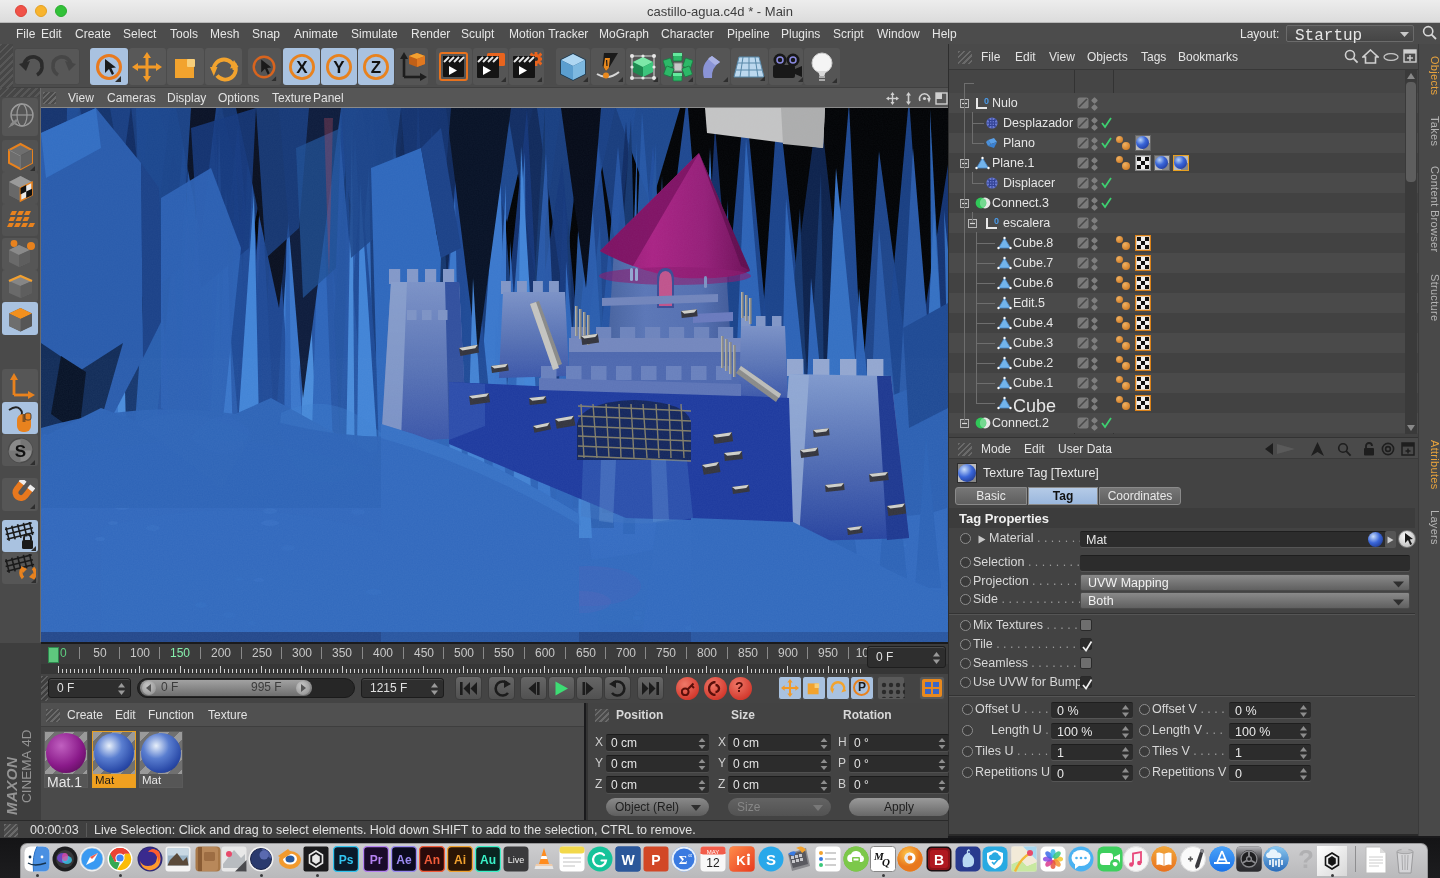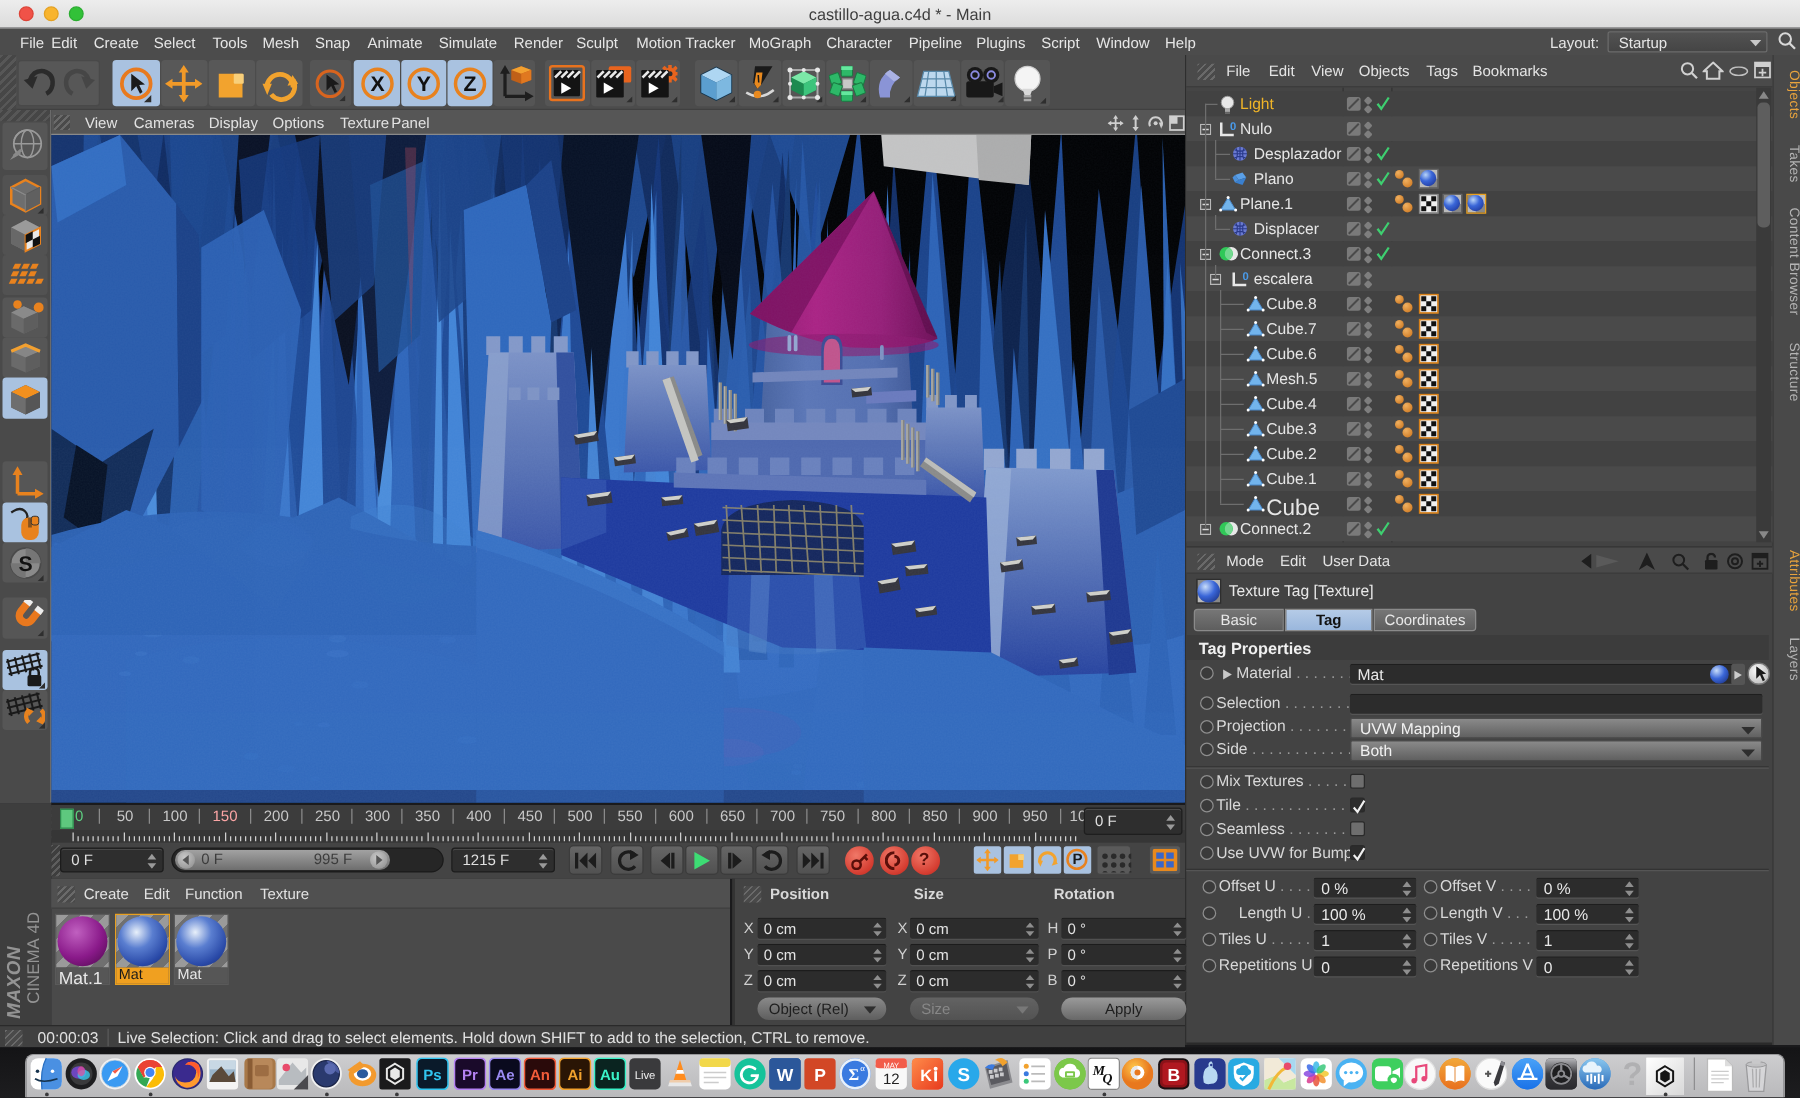--- a/index.html
+++ b/index.html
@@ -64,21 +64,21 @@
     <span class="mi" style="left:509px">Motion Tracker</span>
     <span class="mi" style="left:599px">MoGraph</span>
     <span class="mi" style="left:661px">Character</span>
     <span class="mi" style="left:727px">Pipeline</span>
     <span class="mi" style="left:781px">Plugins</span>
     <span class="mi" style="left:833px">Script</span>
     <span class="mi" style="left:877px">Window</span>
     <span class="mi" style="left:932px">Help</span>
     <span class="mi" style="left:1240px">Layout:</span>
     <div style="position:absolute;left:1286px;top:2px;width:128px;height:17px;background:linear-gradient(#525252,#454545);border:1px solid #6b6b6b;border-radius:2px;">
-      <span style="position:absolute;left:8px;top:1px;font-size:12px;">Startup</span>
+      <span style="position:absolute;left:8px;top:1px;font-size:16px;font-family:Liberation Mono, monospace;">Startup</span>
       <svg style="position:absolute;right:4px;top:5px;" width="9" height="7">
           <path d="M0 1 L9 1 L4.5 6 Z" fill="#c9c9c9"></path>
         </svg>
     </div>
     <svg style="position:absolute;left:1422px;top:2px;" width="15" height="16" viewBox="0 0 15 16">
         <circle cx="6.2" cy="6.2" r="4.6" fill="none" stroke="#d8d8d8" stroke-width="1.6"></circle>
         <line x1="9.6" y1="9.6" x2="14" y2="14" stroke="#d8d8d8" stroke-width="1.8"></line>
       </svg>
   </div>
   <div id="toolbar">
@@ -980,38 +980,20 @@
         <svg style="position:absolute;left:454px;top:5px" width="14" height="14" viewBox="0 0 14 14">
           <rect x="1" y="1" width="12" height="12" fill="none" stroke="#d0d0d0" stroke-width="1.4"></rect>
           <rect x="1" y="1" width="12" height="3.6" fill="#d0d0d0"></rect>
           <line x1="7" y1="6" x2="7" y2="12" stroke="#d0d0d0" stroke-width="1.4"></line>
           <line x1="4" y1="9" x2="10" y2="9" stroke="#d0d0d0" stroke-width="1.4"></line>
         </svg>
       </div>
       <div style="position:absolute;left:0;top:26px;width:470px;height:364px;background:#454545;overflow:hidden;">
         <div style="position:absolute;left:125px;top:0;width:1px;height:364px;background:#333;"></div>
         <div style="position:absolute;left:164px;top:0;width:1px;height:364px;background:#333;"></div>
-        <div style="position:absolute;left:0;top:3px;width:470px;height:20px;background:#424242;">
-          <svg style="position:absolute;left:26px;top:3px" width="14" height="15" viewBox="0 0 14 15">
-            <circle cx="7" cy="6" r="5" fill="#e8e8e8"></circle>
-            <circle cx="7" cy="6" r="5" fill="none" stroke="#999" stroke-width="0.8"></circle>
-            <rect x="5" y="10.5" width="4" height="3" fill="#aaa"></rect>
-            <rect x="5" y="14" width="4" height="1" fill="#888"></rect>
-          </svg>
-          <span style="position:absolute;left:43px;top:3px;font-size:12.5px;color:#f0b428;font-weight:normal;">Light</span>
-          <svg style="position:absolute;left:128px;top:4px" width="12" height="12" viewBox="0 0 12 12">
-            <rect x="0.5" y="0.5" width="11" height="11" rx="2" fill="#7a7a7a"></rect>
-            <line x1="10" y1="2" x2="2" y2="10" stroke="#4a4a4a" stroke-width="1.6"></line>
-          </svg>
-          <div style="position:absolute;left:143px;top:5px;width:5px;height:5px;background:#7e7e7e;border-radius:1px;transform:rotate(45deg);"></div>
-          <div style="position:absolute;left:143px;top:12px;width:5px;height:5px;background:#7e7e7e;border-radius:1px;transform:rotate(45deg);"></div>
-          <svg style="position:absolute;left:151px;top:4px" width="13" height="12" viewBox="0 0 13 12">
-            <path d="M2 6 L5 10 L11 1" fill="none" stroke="#3ecf70" stroke-width="1.8"></path>
-          </svg>
-        </div>
         <div style="position:absolute;left:0;top:23px;width:470px;height:20px;background:#4a4a4a;">
           <svg style="position:absolute;left:11px;top:6px" width="9" height="9" viewBox="0 0 9 9">
             <rect x="0.5" y="0.5" width="8" height="8" fill="#4e4e4e" stroke="#b8b8b8" stroke-width="1"></rect>
             <line x1="2" y1="4.5" x2="7" y2="4.5" stroke="#d8d8d8" stroke-width="1.2"></line>
           </svg>
           <svg style="position:absolute;left:26px;top:3px" width="15" height="14" viewBox="0 0 15 14">
             <path d="M2 2 L2 12 L12 12" fill="none" stroke="#e8e8e8" stroke-width="2"></path>
             <text x="9" y="8" font-size="9" font-weight="bold" fill="#4a9ae8" font-family="Liberation Sans">0</text>
           </svg>
           <span style="position:absolute;left:43px;top:3px;font-size:12.5px;color:#e6e6e6;font-weight:normal;">Nulo</span>
@@ -1229,21 +1211,21 @@
             </g>
           </svg>
         </div>
         <div style="position:absolute;left:0;top:223px;width:470px;height:20px;background:#4a4a4a;">
           <svg style="position:absolute;left:48px;top:3px" width="15" height="14" viewBox="0 0 15 14">
             <path d="M7.5 2 L13.5 12 L1.5 12 Z" fill="#72b4ec" stroke="#4a88c8" stroke-width="0.8"></path>
             <circle cx="7.5" cy="2" r="1.2" fill="#fff"></circle>
             <circle cx="13.5" cy="12" r="1.2" fill="#fff"></circle>
             <circle cx="1.5" cy="12" r="1.2" fill="#fff"></circle>
           </svg>
-          <span style="position:absolute;left:64px;top:3px;font-size:12.5px;color:#e6e6e6;font-weight:normal;">Mesh.5</span>
+          <span style="position:absolute;left:64px;top:3px;font-size:12.5px;color:#e6e6e6;font-weight:normal;">Edit.5</span>
           <svg style="position:absolute;left:128px;top:4px" width="12" height="12" viewBox="0 0 12 12">
             <rect x="0.5" y="0.5" width="11" height="11" rx="2" fill="#7a7a7a"></rect>
             <line x1="10" y1="2" x2="2" y2="10" stroke="#4a4a4a" stroke-width="1.6"></line>
           </svg>
           <div style="position:absolute;left:143px;top:5px;width:5px;height:5px;background:#7e7e7e;border-radius:1px;transform:rotate(45deg);"></div>
           <div style="position:absolute;left:143px;top:12px;width:5px;height:5px;background:#7e7e7e;border-radius:1px;transform:rotate(45deg);"></div>
           <div style="position:absolute;left:167px;top:3px;width:7px;height:7px;border-radius:50%;background:radial-gradient(circle at 35% 30%,#f0b060,#c87018);"></div>
           <div style="position:absolute;left:173px;top:9px;width:8px;height:8px;border-radius:50%;background:radial-gradient(circle at 35% 30%,#f0b060,#c87018);"></div>
           <svg style="position:absolute;left:186px;top:2px" width="16" height="16" viewBox="0 0 16 16">
             <rect x="0.5" y="0.5" width="15" height="15" fill="#f0f0f0" stroke="#d88018" stroke-width="1.6"></rect>
@@ -1619,21 +1601,21 @@
       <div class="vtab" style="top:466px;color:#b4b4b4;">Layers</div>
     </div>
   <div id="ruler">
       <div style="position:absolute;left:0;top:2px;width:7px;height:26px;background:repeating-linear-gradient(135deg,#5e5e5e 0 1.5px,#3e3e3e 1.5px 4px);"></div>
       <div style="position:absolute;left:0;top:0;width:907px;height:20px;background:#3c3c3c;"></div>
       <div style="position:absolute;left:0;top:20px;width:907px;height:10px;background:#363636;"></div>
       <div style="position:absolute;left:7px;top:3px;width:11px;height:16px;background:#5ec87e;border:1px solid #2e8a4e;"></div>
       <span style="position:absolute;left:19px;top:2px;font-size:12px;color:#5ecf80;">0</span>
       <span style="position:absolute;left:44px;top:2px;width:30px;text-align:center;font-size:12px;color:#c8c8c8;">50</span>
       <span style="position:absolute;left:84px;top:2px;width:30px;text-align:center;font-size:12px;color:#c8c8c8;">100</span>
-      <span style="position:absolute;left:124px;top:2px;width:30px;text-align:center;font-size:12px;color:#fca5a5;">150</span>
+      <span style="position:absolute;left:124px;top:2px;width:30px;text-align:center;font-size:12px;color:#86efac;">150</span>
       <span style="position:absolute;left:165px;top:2px;width:30px;text-align:center;font-size:12px;color:#c8c8c8;">200</span>
       <span style="position:absolute;left:206px;top:2px;width:30px;text-align:center;font-size:12px;color:#c8c8c8;">250</span>
       <span style="position:absolute;left:246px;top:2px;width:30px;text-align:center;font-size:12px;color:#c8c8c8;">300</span>
       <span style="position:absolute;left:286px;top:2px;width:30px;text-align:center;font-size:12px;color:#c8c8c8;">350</span>
       <span style="position:absolute;left:327px;top:2px;width:30px;text-align:center;font-size:12px;color:#c8c8c8;">400</span>
       <span style="position:absolute;left:368px;top:2px;width:30px;text-align:center;font-size:12px;color:#c8c8c8;">450</span>
       <span style="position:absolute;left:408px;top:2px;width:30px;text-align:center;font-size:12px;color:#c8c8c8;">500</span>
       <span style="position:absolute;left:448px;top:2px;width:30px;text-align:center;font-size:12px;color:#c8c8c8;">550</span>
       <span style="position:absolute;left:489px;top:2px;width:30px;text-align:center;font-size:12px;color:#c8c8c8;">600</span>
       <span style="position:absolute;left:530px;top:2px;width:30px;text-align:center;font-size:12px;color:#c8c8c8;">650</span>

